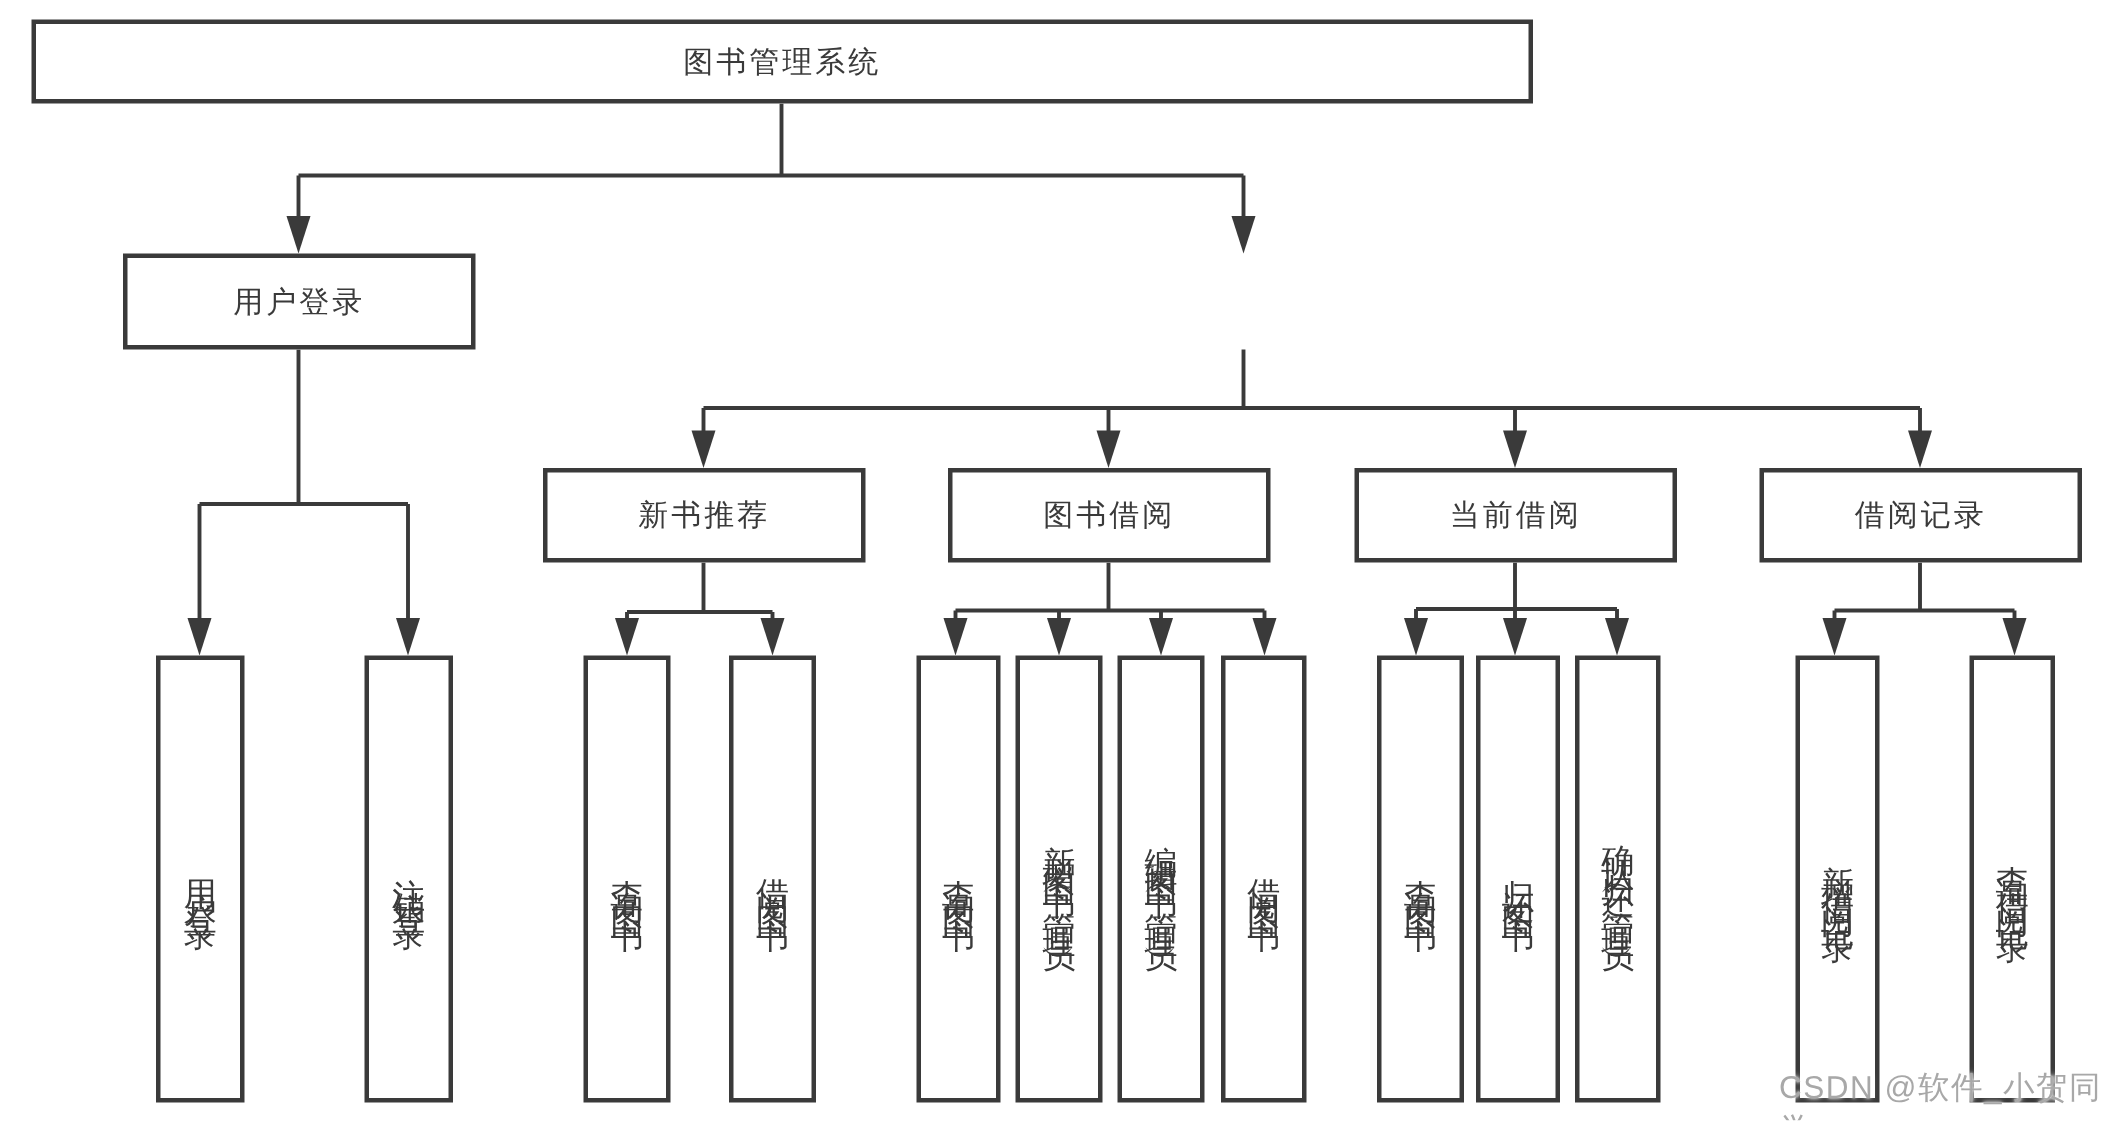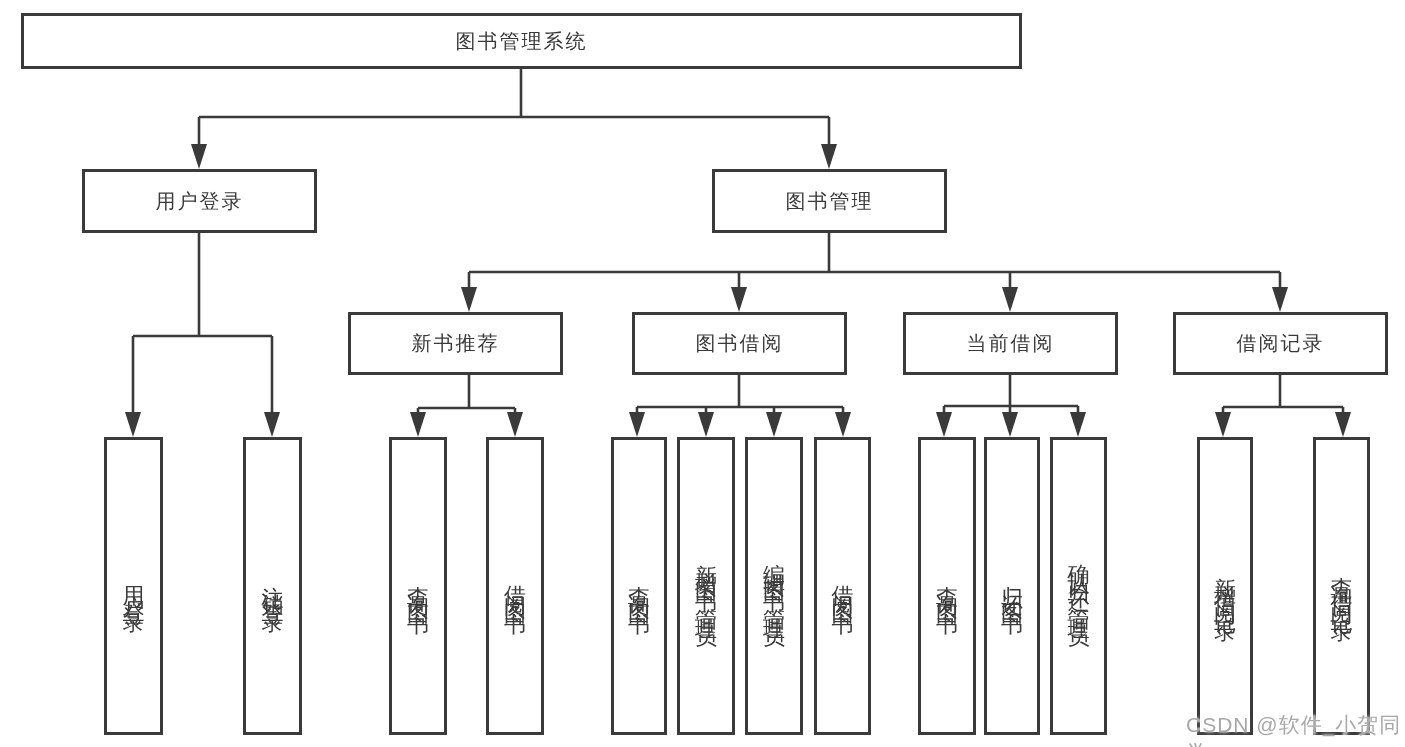--- a/index.html
+++ b/index.html
@@ -84,23 +84,22 @@
       <polygon points="1070,412 1086,412 1078,437" style="fill: var(--line,#3a3a3a);"></polygon>
       <line x1="1223" y1="407" x2="1223" y2="419" style="stroke: var(--line,#3a3a3a); stroke-width: 2.6;"></line>
       <polygon points="1215,412 1231,412 1223,437" style="fill: var(--line,#3a3a3a);"></polygon>
       <line x1="1343" y1="407" x2="1343" y2="419" style="stroke: var(--line,#3a3a3a); stroke-width: 2.6;"></line>
       <polygon points="1335,412 1351,412 1343,437" style="fill: var(--line,#3a3a3a);"></polygon>
     </svg>
 
   <div class="node" style="left:21px;top:13px;width:1001px;height:56px">图书管理系统</div>
 
   <div class="node" style="left:82px;top:169px;width:235px;height:64px">用户登录</div>
-  <div class="node" style="left:712px;top:169px;width:235px;height:64px">图书管理</div>
 
-  <div class="node" style="left:348px;top:312px;width:215px;height:63px">新书推荐</div>
+  <div class="node" style="left:362px;top:312px;width:215px;height:63px">新书推荐</div>
   <div class="node" style="left:903px;top:312px;width:215px;height:63px">当前借阅</div>
   <div class="node" style="left:632px;top:312px;width:215px;height:63px">图书借阅</div>
   <div class="node" style="left:1173px;top:312px;width:215px;height:63px">借阅记录</div>
 
   <div class="node leaf" style="left:104px;top:437px;width:59px;height:298px">用户登录</div>
   <div class="node leaf" style="left:243px;top:437px;width:59px;height:298px">注销登录</div>
 
   <div class="node leaf" style="left:389px;top:437px;width:58px;height:298px">查询图书</div>
   <div class="node leaf" style="left:486px;top:437px;width:58px;height:298px">借阅图书</div>
 

